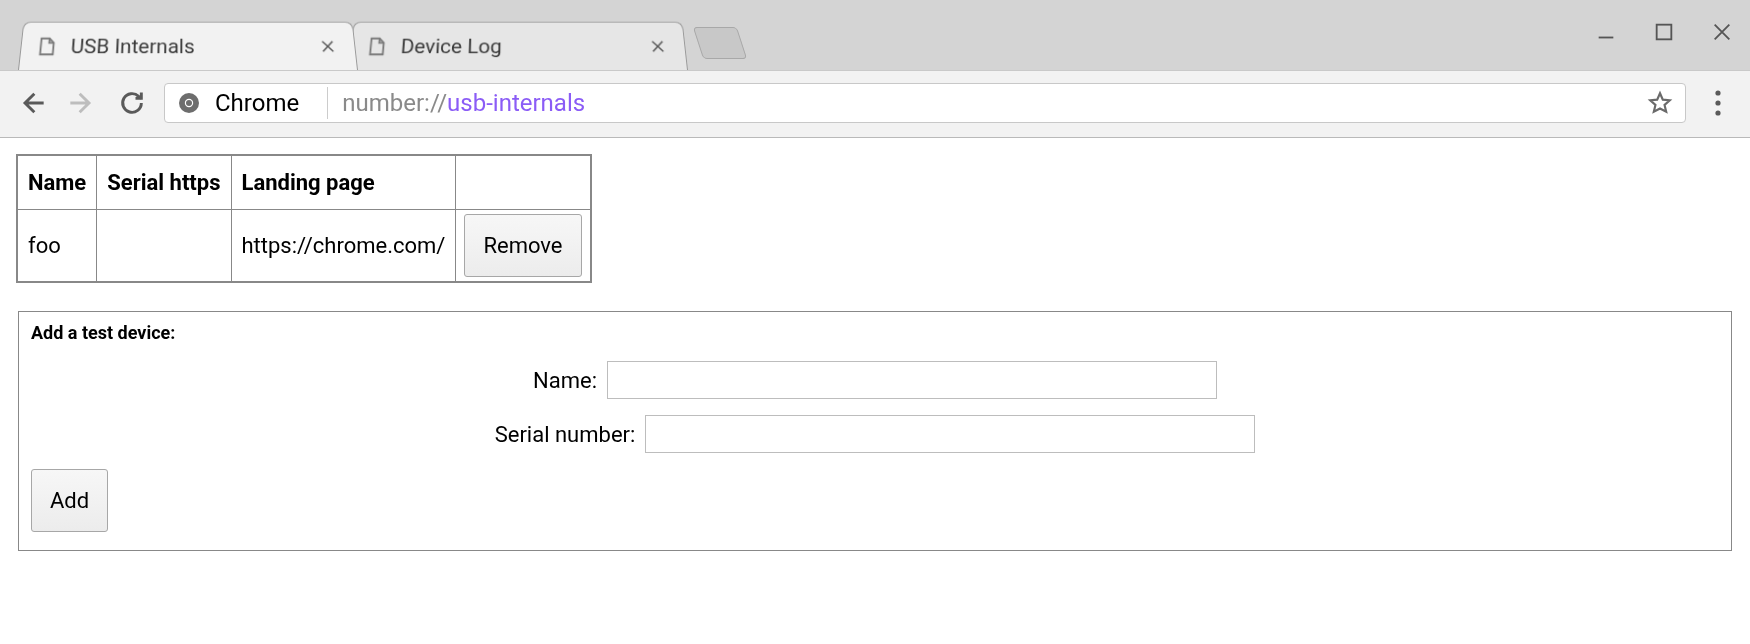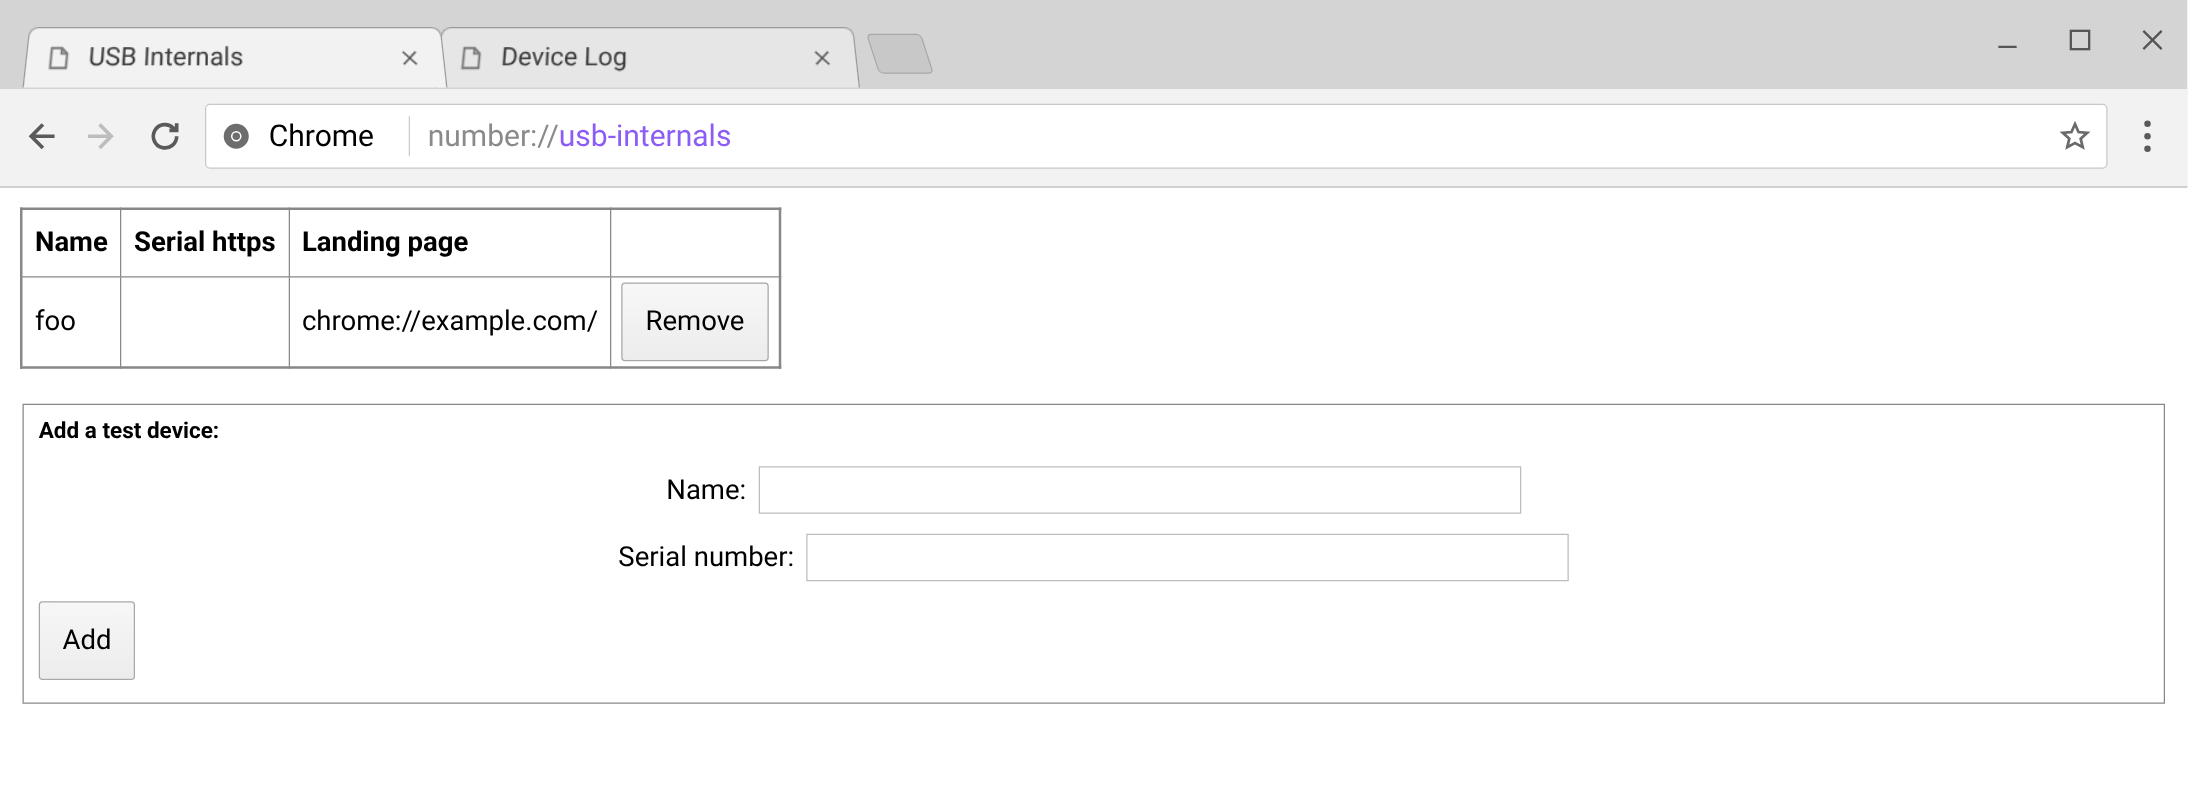--- a/index.html
+++ b/index.html
@@ -107,21 +107,21 @@
     width: 36px; height: 36px;
     display: inline-flex; align-items: center; justify-content: center;
     color: #5a5a5a;
     cursor: pointer;
   }
   .nav-btn.disabled { color: #bdbdbd; cursor: default; }
   .nav-btn svg { width: 28px; height: 28px; }
 
   .omnibox {
     flex: 1;
-    height: 52px;
+    height: 40px;
     background: #fff;
     border: 1px solid #c8c8c8;
     border-radius: 4px;
     display: flex;
     align-items: center;
     padding: 0 12px;
     gap: 14px;
   }
   .omnibox .site-icon svg { width: 24px; height: 24px; display:block; }
   .omnibox .origin-label { font-size: 24px; color: #000; padding-right: 14px; }
@@ -314,21 +314,21 @@
         <th>Name</th>
         <th>Serial https</th>
         <th>Landing page</th>
         <th></th>
       </tr>
     </thead>
     <tbody>
       <tr>
         <td>foo</td>
         <td></td>
-        <td>chrome://example.com/</td>
+        <td>https://chrome.com/</td>
         <td class="actions">
           <button class="native">Remove</button>
         </td>
       </tr>
     </tbody>
   </table>
 
   <fieldset class="add-device">
     <div class="legend">Add a test device:</div>
 

